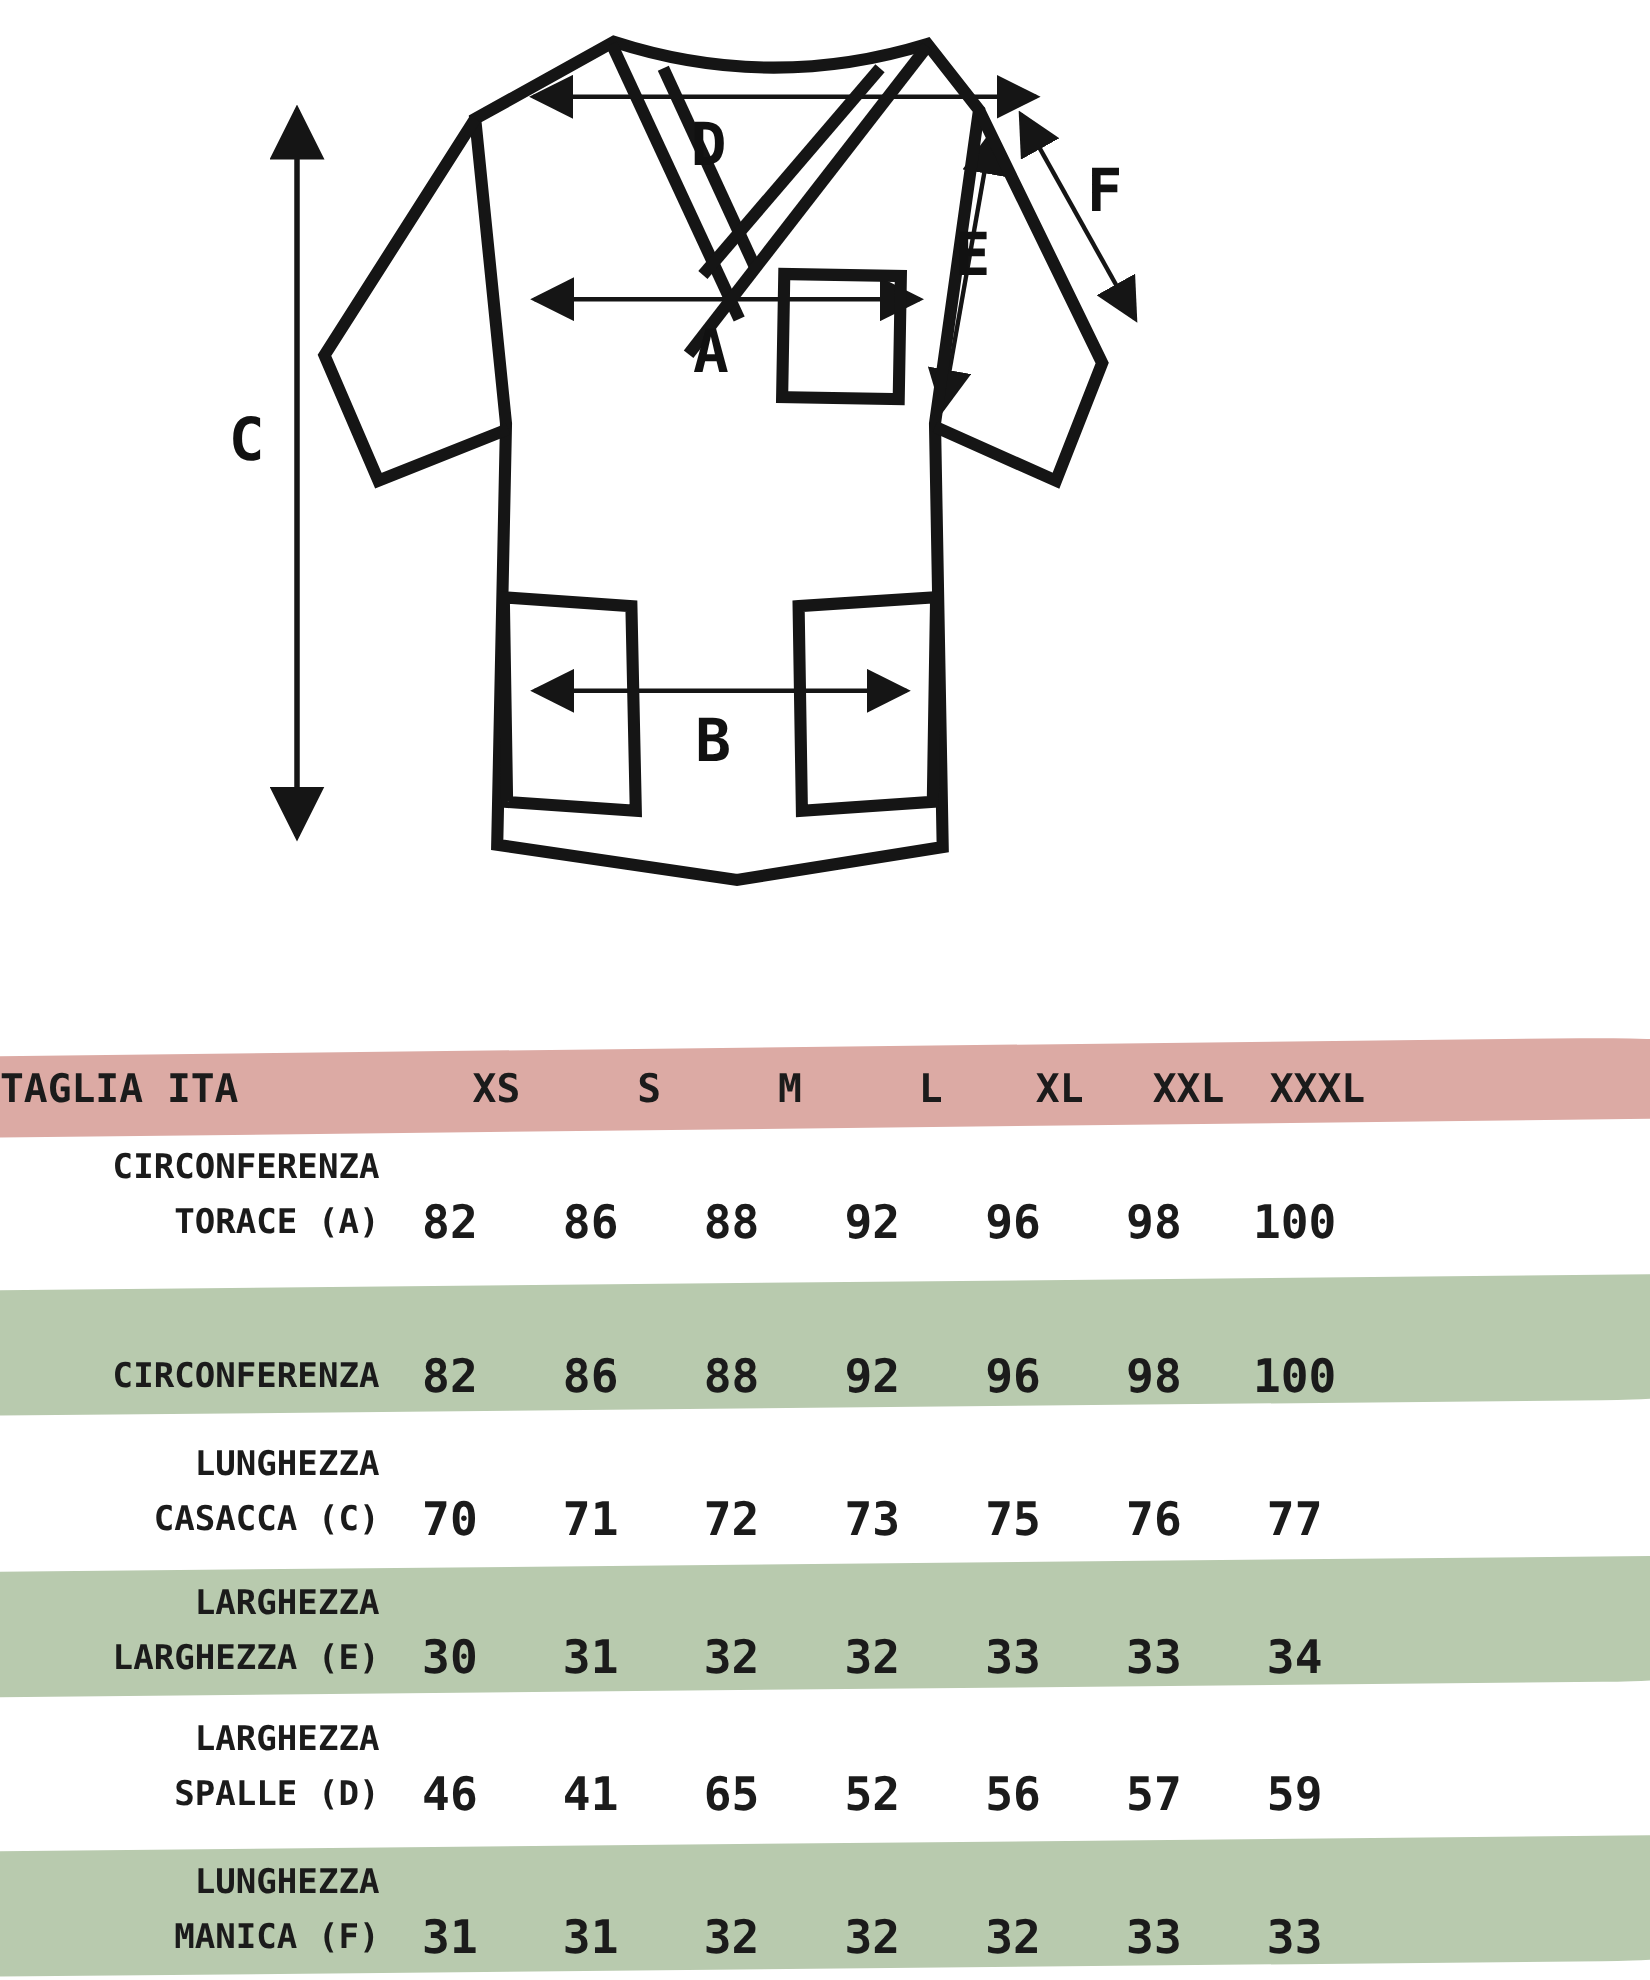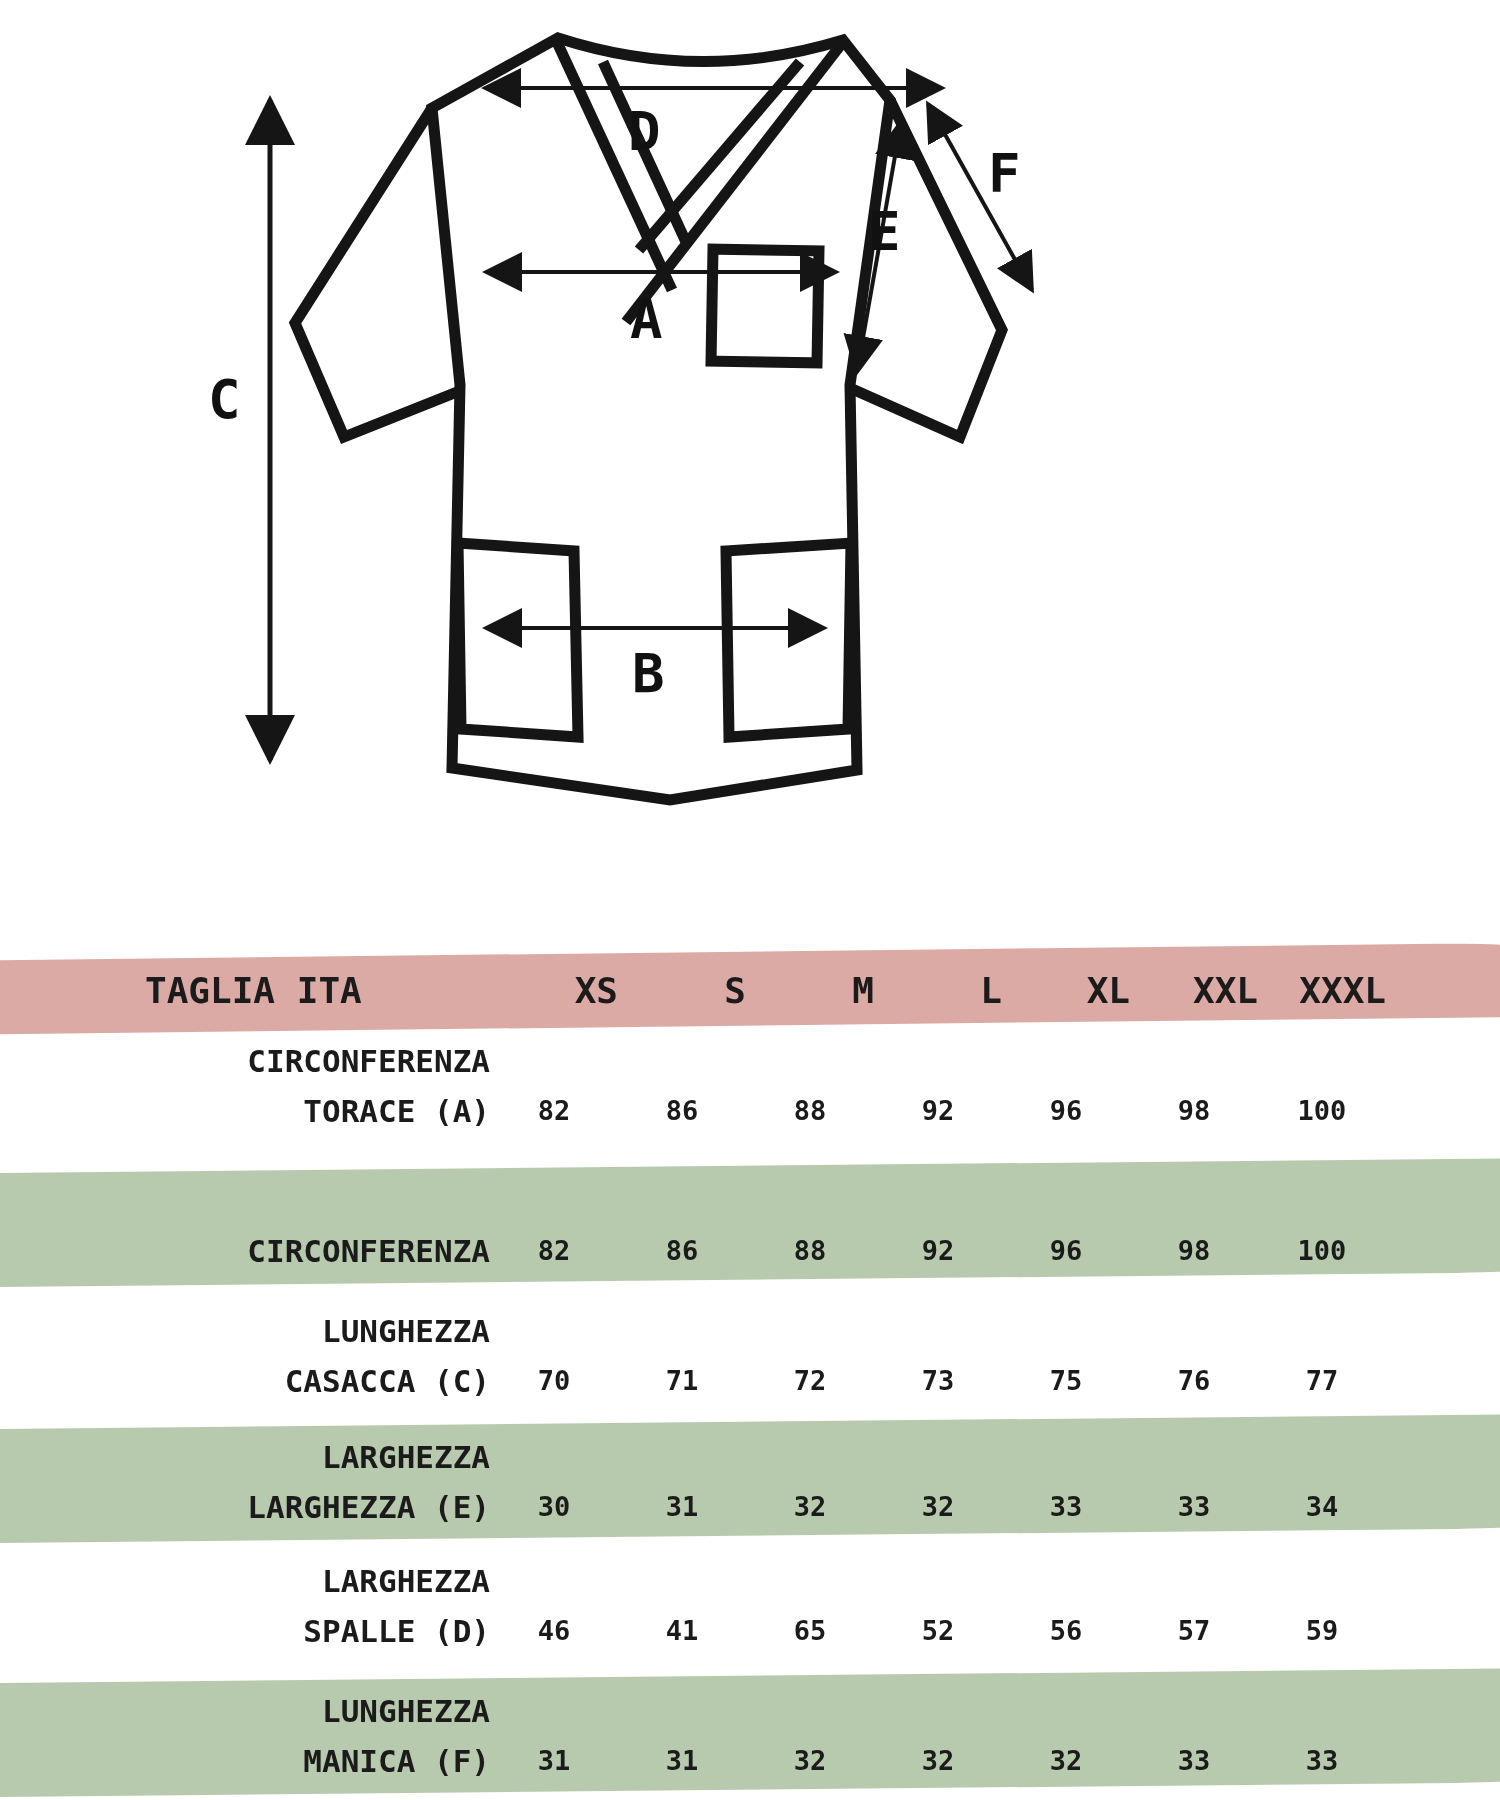--- a/index.html
+++ b/index.html
@@ -16,41 +16,41 @@
   .drawing svg{display:block;width:100%;height:100%;}
   .garment{stroke:#151515;fill:none;stroke-width:11;stroke-linejoin:miter;stroke-linecap:butt;}
   .thin{stroke:#151515;fill:none;stroke-width:4;}
   .cthin{stroke:#151515;fill:none;stroke-width:5;}
   .mlabel{font-family:"DejaVu Sans Mono","Liberation Mono",monospace;font-weight:bold;font-size:54px;fill:#111;}
   
   .trow{
     position:absolute;left:0;width:1476px;
     display:grid;
     grid-template-columns:345px repeat(7,128px);
-    padding-left:145px;box-sizing:border-box;
+    box-sizing:border-box;
   }
   .trow .band{
     position:absolute;z-index:0;
     left:-160px;right:-120px;top:-6px;bottom:-4px;
   }
   .band.pink{
     transform:rotate(-0.65deg);
     border-radius:22px 160px 30px 120px / 26px 18px 30px 14px;
   }
   .band.green{
     transform:rotate(-0.55deg);
     border-radius:120px 40px 140px 26px / 20px 26px 16px 30px;
   }
   .lblock{position:relative;z-index:1;text-align:right;}
   .lblock .l1,.lblock .l2{
     font-size:31px;font-weight:bold;line-height:50px;white-space:nowrap;
   }
   .val{
     position:relative;z-index:1;
-    font-size:27px;font-weight:bold;text-align:center;
+    font-size:42px;font-weight:bold;text-align:center;
     align-self:end;line-height:50px;
   }
   .header-row{align-items:center;height:64px;}
   .header-row .hlabel{font-size:36px;font-weight:bold;white-space:nowrap;position:relative;z-index:1;}
   .header-row .hsize{font-size:36px;font-weight:bold;text-align:right;position:relative;z-index:1;}
   .data-row{align-items:end;height:104px;}
 </style>
 </head>
 <body>
 <div class="sheet">

